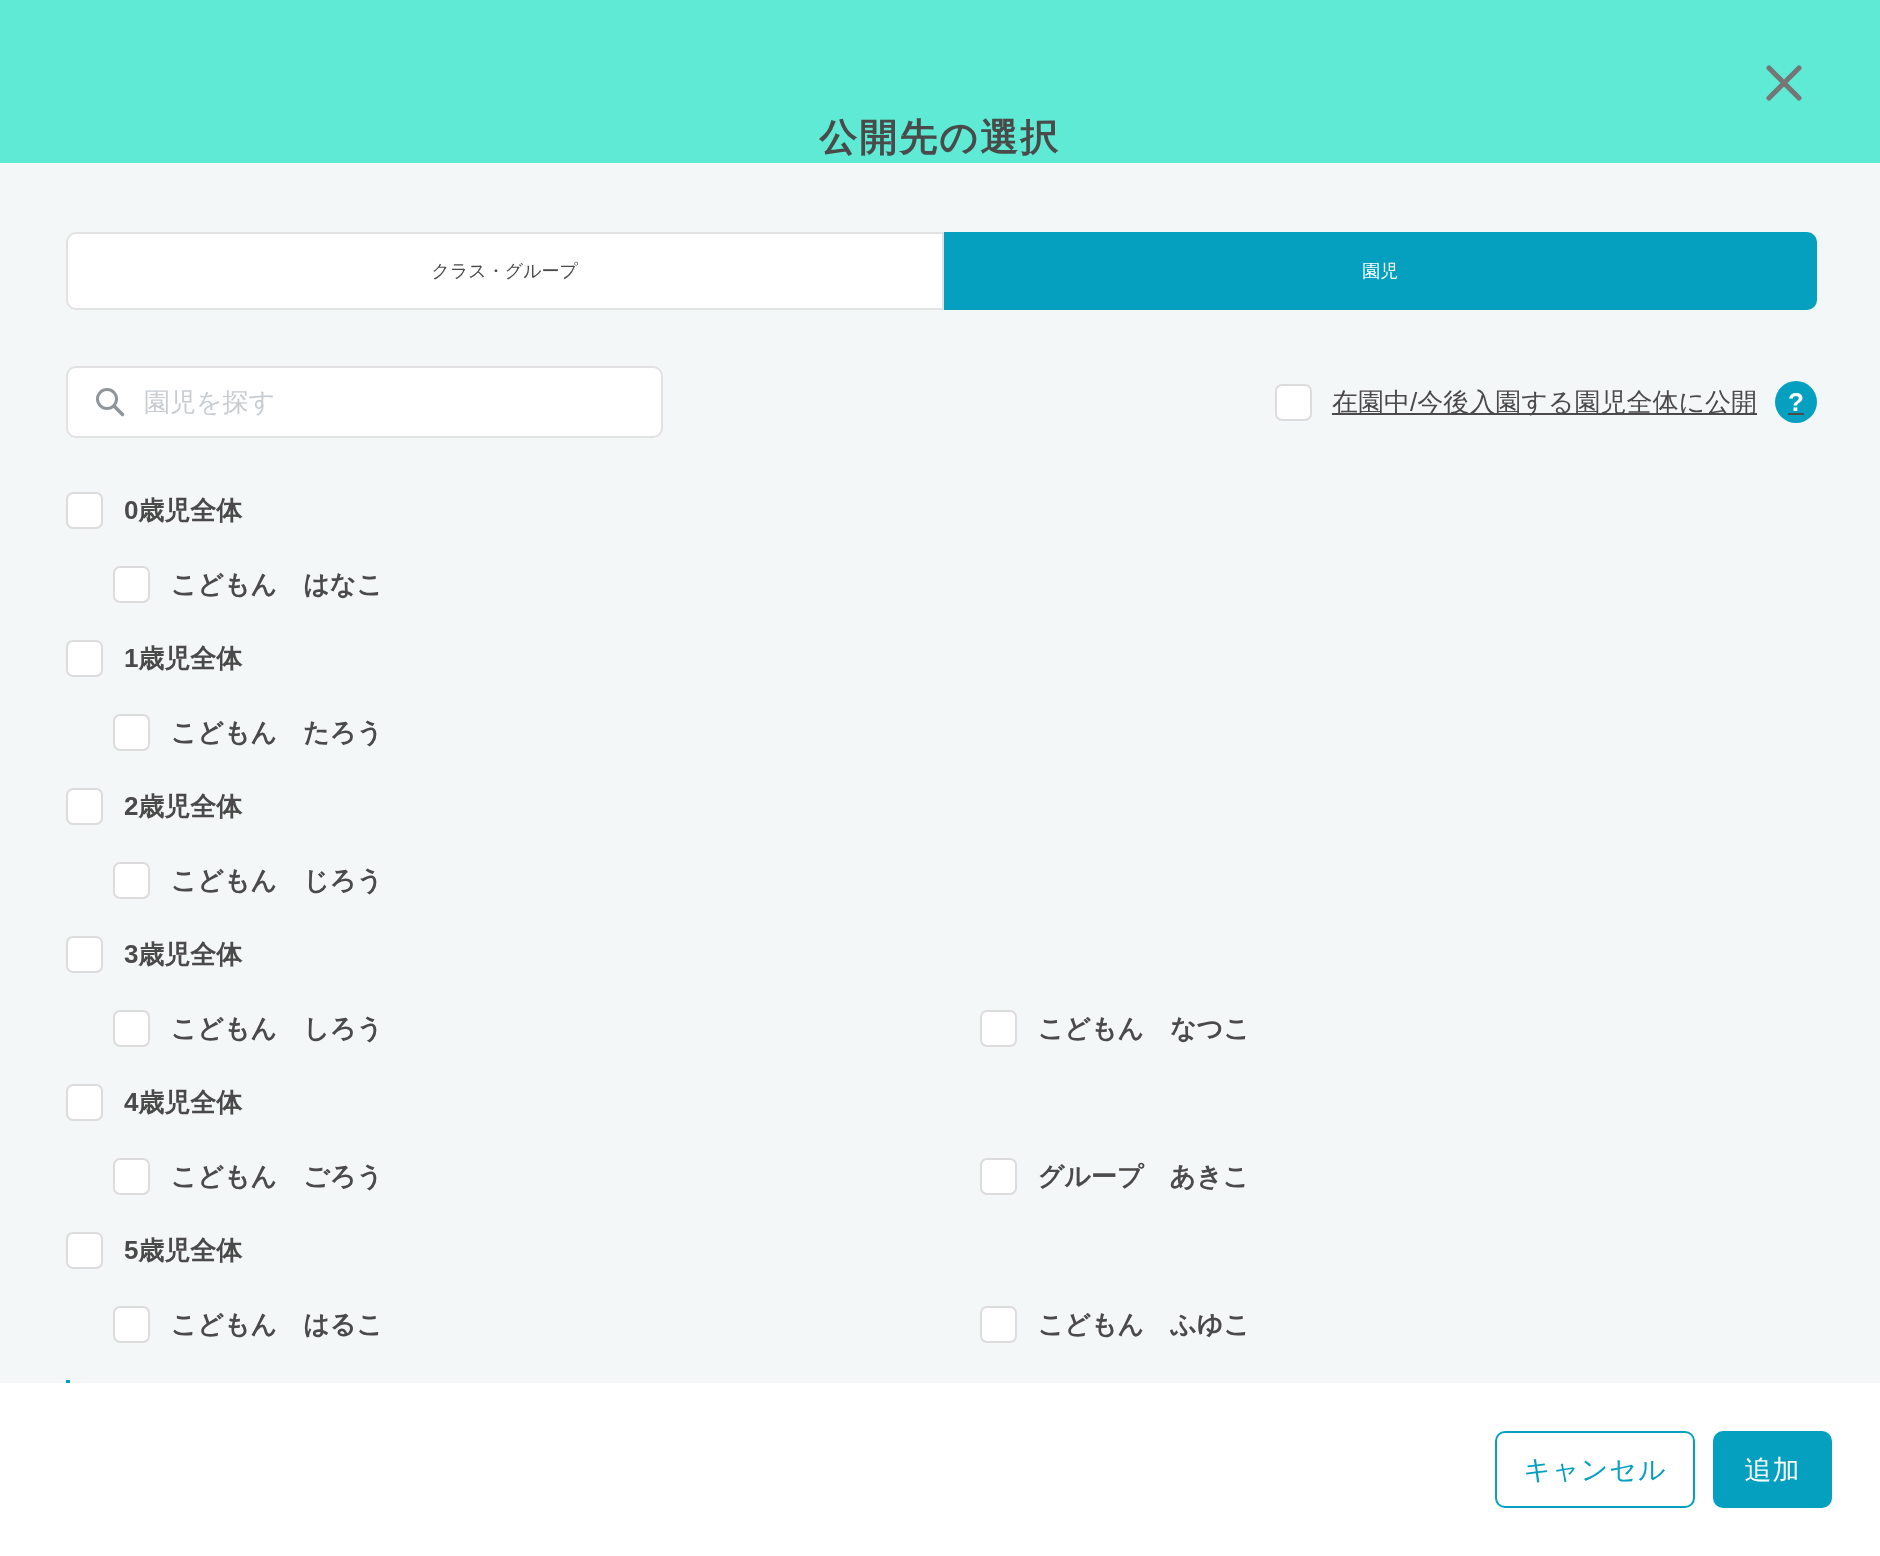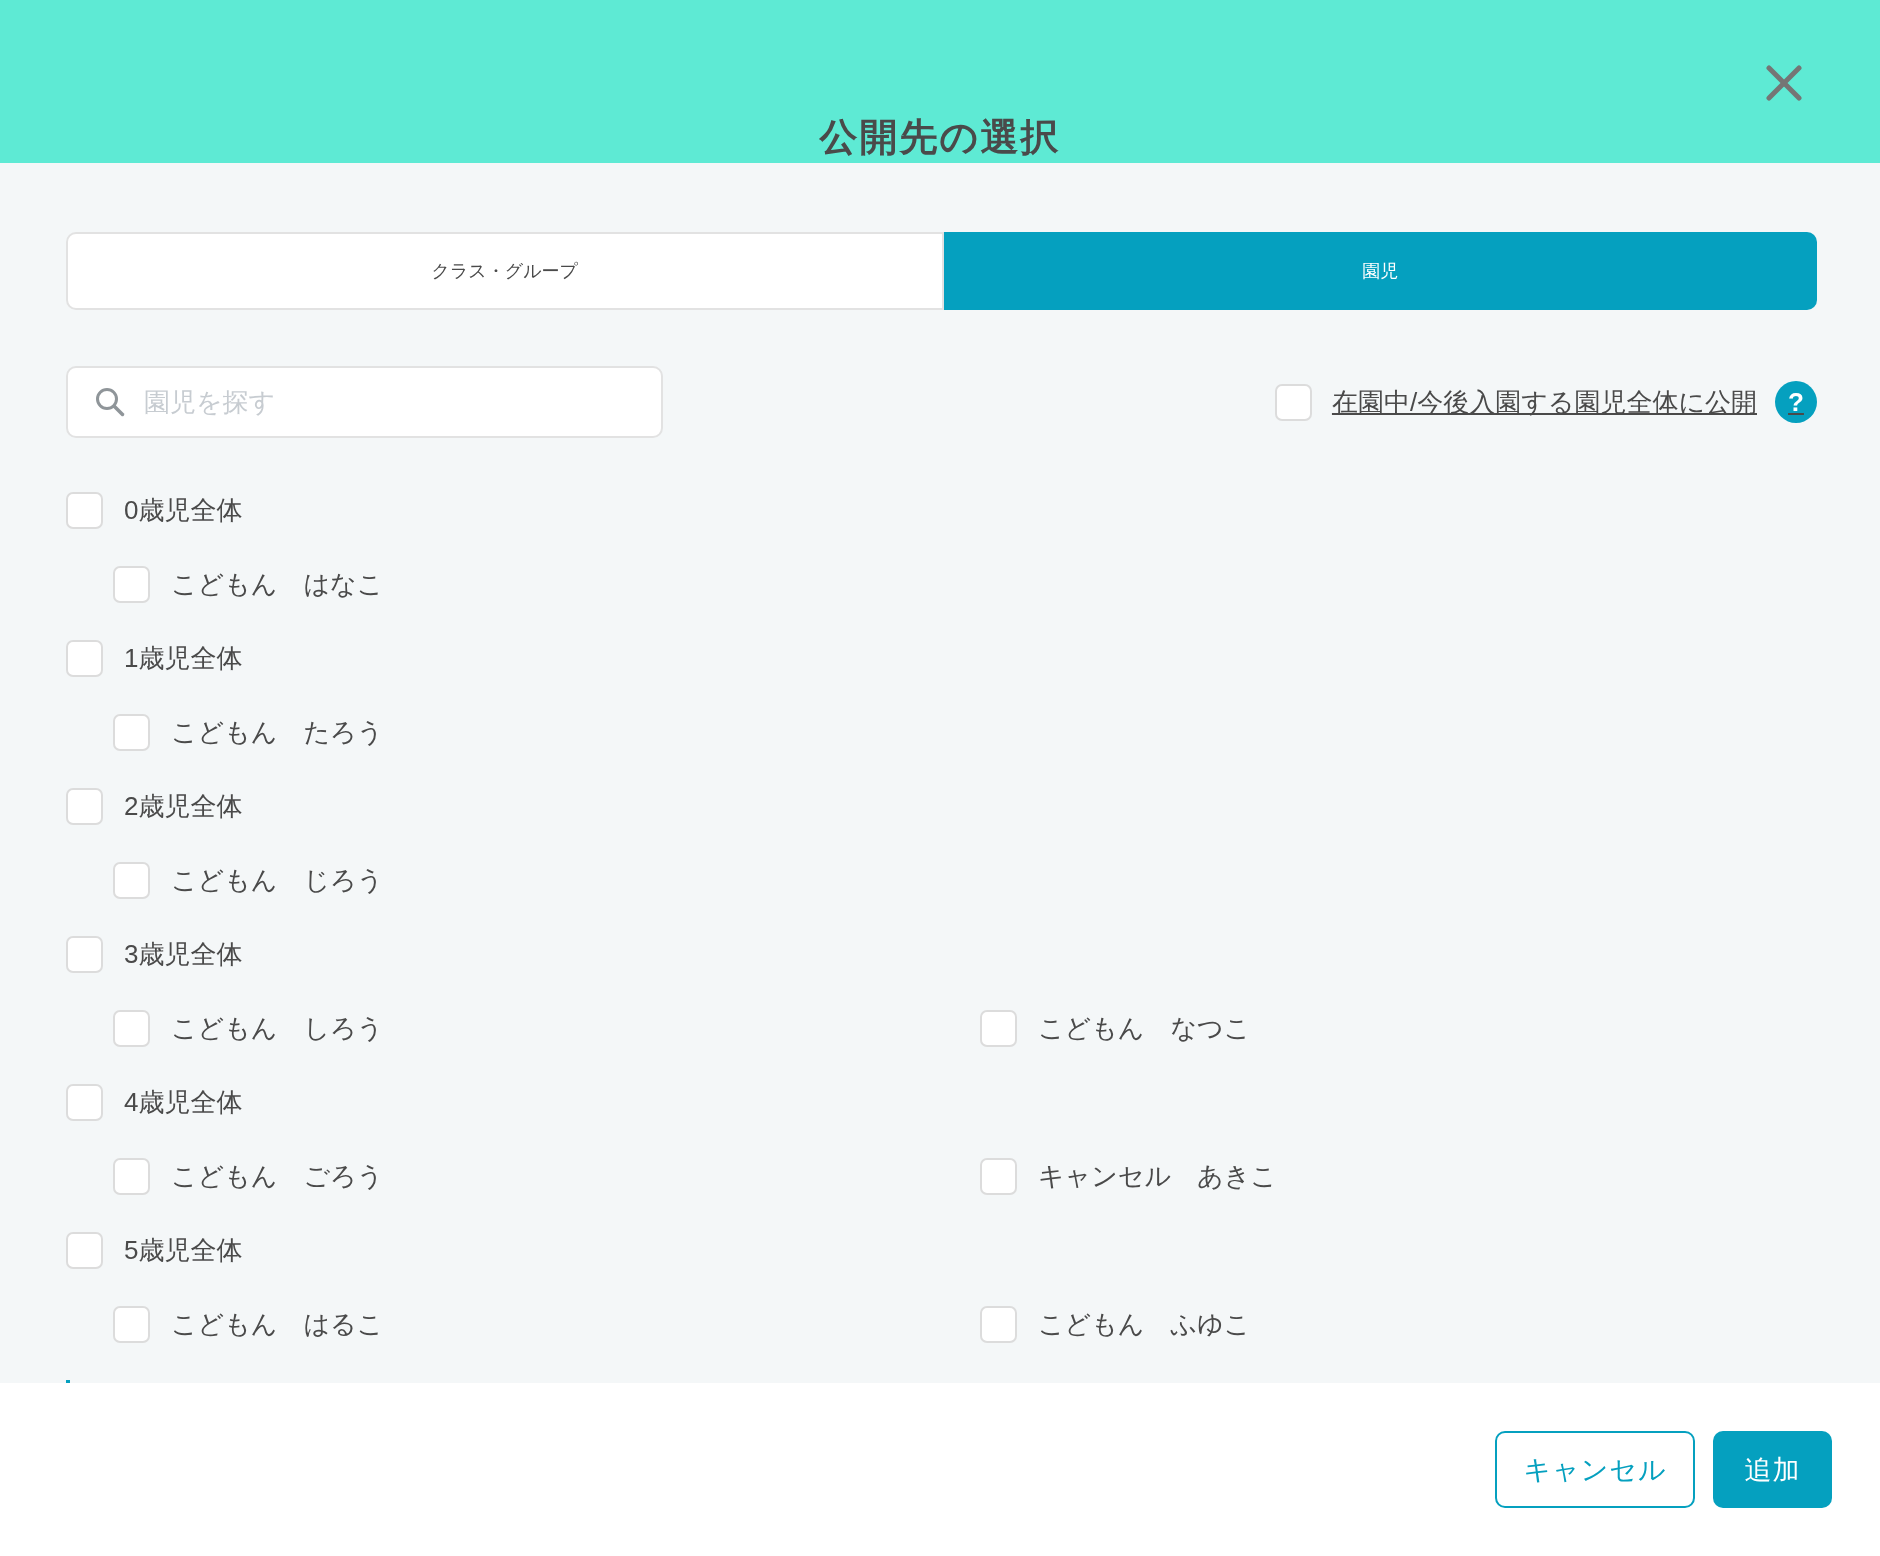--- a/index.html
+++ b/index.html
@@ -69,21 +69,21 @@
     border:2px solid var(--checkbox_border);border-radius:7px;cursor:pointer;
   }
   .publish-all .pa-label{margin-left:20px;font-size:26px;color:var(--text);}
   .help-icon{
     margin-left:18px;width:42px;height:42px;border-radius:50%;
     background:var(--accent);color:#fff;font-size:26px;font-weight:bold;
     display:flex;align-items:center;justify-content:center;cursor:pointer;
   }
 
   
-  .list{margin-top:54px;}
+  .list{margin-top:54px;font-weight:bold;}
   .row{display:flex;align-items:center;height:37px;margin-bottom:37px;position:relative;}
   .row.child{padding-left:47px;}
   .row .row-label{margin-left:21px;font-size:26px;color:var(--text);white-space:pre;}
   .row .right-cell{position:absolute;left:914px;top:0;display:flex;align-items:center;height:37px;}
   .partial-clip{margin-top:32px;height:9px;width:37px;overflow:hidden;}
   .checkbox.checked{background:var(--accent);border-color:var(--accent);}
 
   
   .footer{
     flex:1;background:#fff;display:flex;align-items:center;
@@ -184,21 +184,21 @@
         <div class="row group">
     <span class="checkbox"></span>
     <span class="row-label">4歳児全体</span>
 
   </div>
         <div class="row child">
     <span class="checkbox"></span>
     <span class="row-label">こどもん　ごろう</span>
     <span class="right-cell">
       <span class="checkbox"></span>
-      <span class="row-label">キャンセル　あきこ</span>
+      <span class="row-label">グループ　あきこ</span>
     </span>
   </div>
         <div class="row group">
     <span class="checkbox"></span>
     <span class="row-label">5歳児全体</span>
 
   </div>
         <div class="row child">
     <span class="checkbox"></span>
     <span class="row-label">こどもん　はるこ</span>

